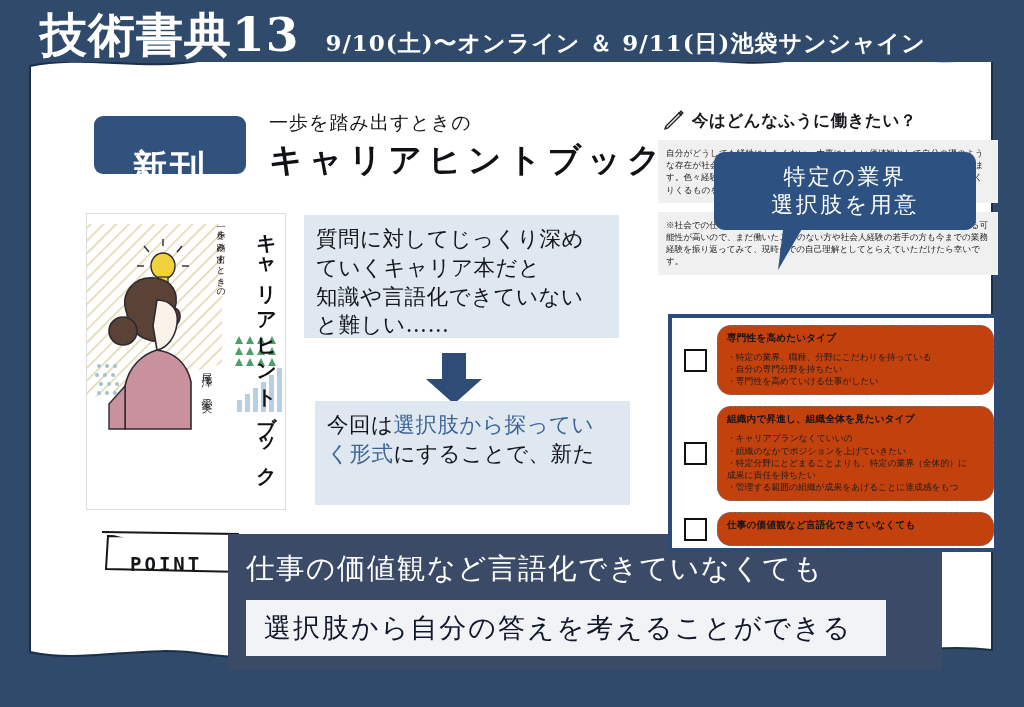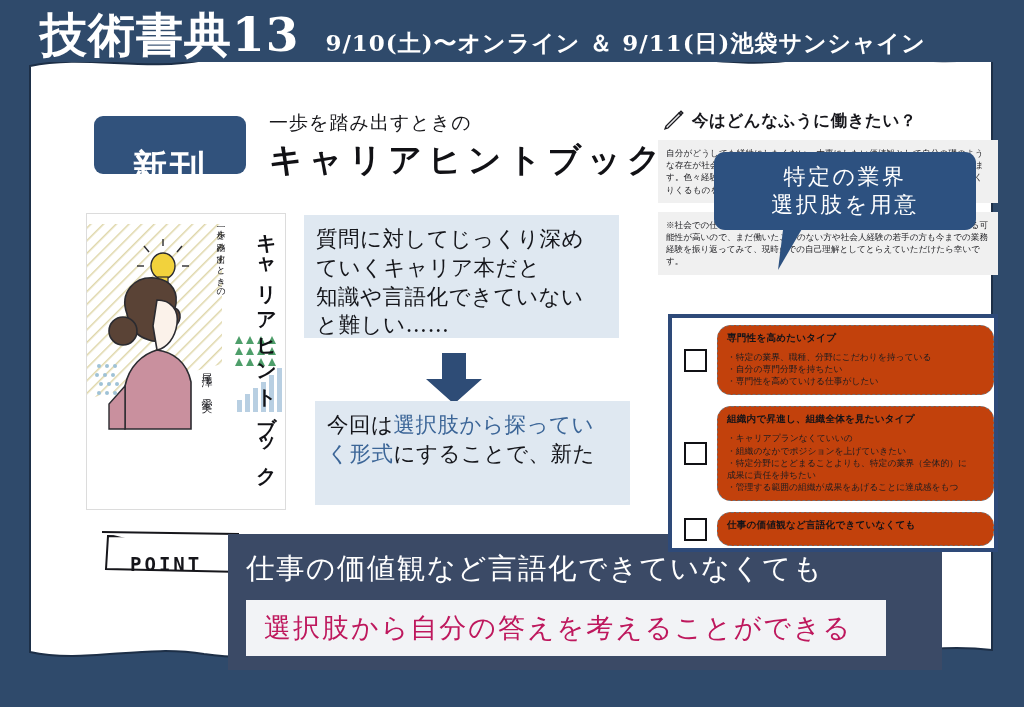--- a/index.html
+++ b/index.html
@@ -131,21 +131,21 @@
   #banner-line1{
     position:absolute;left:18px;top:16px;
     color:#ffffff;font-size:28.5px;font-weight:400;letter-spacing:1.5px;
     font-family:"DejaVu Serif","Liberation Serif",serif;white-space:nowrap;
   }
   #banner-line2-box{
     position:absolute;left:18px;top:66px;width:640px;height:56px;
     background:#f2f3f6;display:flex;align-items:center;
   }
   #banner-line2{
-    padding-left:18px;color:#be185d;font-size:27px;letter-spacing:2px;
+    padding-left:18px;color:#0f172a;font-size:27px;letter-spacing:2px;
     font-family:"DejaVu Serif","Liberation Serif",serif;white-space:nowrap;
   }
 
   
   #doc-panel{
     position:absolute;left:604px;top:42px;width:340px;height:462px;
     overflow:hidden;
   }
   #doc-head{display:flex;align-items:center;gap:8px;margin-left:4px;}
   #doc-heading{

